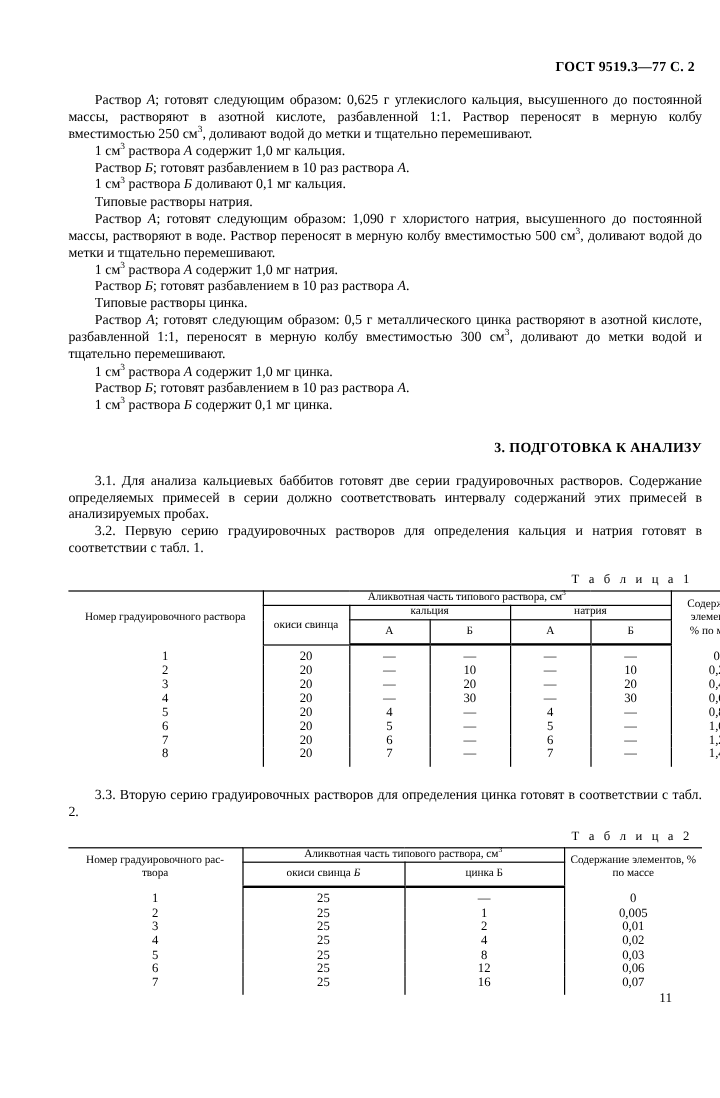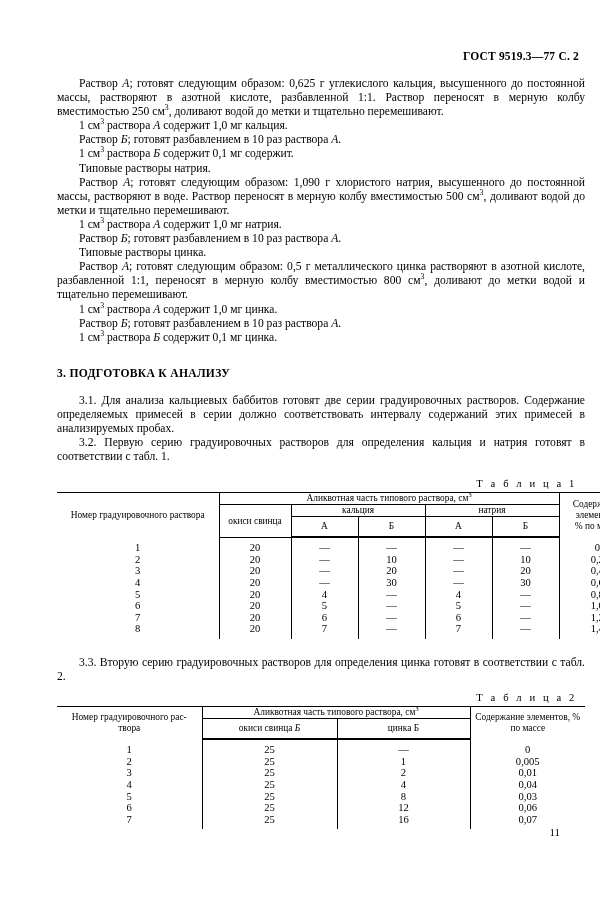--- a/index.html
+++ b/index.html
@@ -52,21 +52,21 @@
     text-indent: 22px;
     text-align: justify;
     text-justify: inter-word;
     hyphens: manual;
   }
   i.it { font-style: italic; }
   sup { font-size: 0.68em; vertical-align: super; line-height: 0; }
 
   
   .section-heading {
-    text-align: left;
+    text-align: right;
     font-weight: bold;
     font-size: 11.6px;
     margin-top: 22px;
     margin-bottom: 14px;
     letter-spacing: 0.3px;
   }
 
   
   .table-caption {
     text-align: right;
@@ -122,27 +122,27 @@
 
 <div class="page">
   <div class="content">
 
     <div class="doc-header">ГОСТ 9519.3—77 С. 2</div>
 
     <div class="body-block" id="intro-paragraphs">
         <p class="para"><span>Раствор </span><i class="it">А</i><span>; готовят следующим образом: 0,625 г углекислого кальция, высушенного до посто­янной массы, растворяют в азотной кислоте, разбавленной 1:1. Раствор переносят в мерную колбу вместимостью 250 см</span><sup>3</sup><span>, доливают водой до метки и тщательно перемешивают.</span></p>
         <p class="para"><span>1 см</span><sup>3</sup><span> раствора </span><i class="it">А</i><span> содержит 1,0 мг кальция.</span></p>
         <p class="para"><span>Раствор </span><i class="it">Б</i><span>; готовят разбавлением в 10 раз раствора </span><i class="it">А</i><span>.</span></p>
-        <p class="para"><span>1 см</span><sup>3</sup><span> раствора </span><i class="it">Б</i><span> содержит 0,1 мг содержит.</span></p>
+        <p class="para"><span>1 см</span><sup>3</sup><span> раствора </span><i class="it">Б</i><span> доливают 0,1 мг кальция.</span></p>
         <p class="para"><span>Типовые растворы натрия.</span></p>
         <p class="para"><span>Раствор </span><i class="it">А</i><span>; готовят следующим образом: 1,090 г хлористого натрия, высушенного до постоянной массы, растворяют в воде. Раствор переносят в мерную колбу вместимостью 500 см</span><sup>3</sup><span>, доливают водой до метки и тщательно перемешивают.</span></p>
         <p class="para"><span>1 см</span><sup>3</sup><span> раствора </span><i class="it">А</i><span> содержит 1,0 мг натрия.</span></p>
         <p class="para"><span>Раствор </span><i class="it">Б</i><span>; готовят разбавлением в 10 раз раствора </span><i class="it">А</i><span>.</span></p>
         <p class="para"><span>Типовые растворы цинка.</span></p>
-        <p class="para"><span>Раствор </span><i class="it">А</i><span>; готовят следующим образом: 0,5 г металлического цинка растворяют в азотной кислоте, разбавленной 1:1, переносят в мерную колбу вместимостью 800 см</span><sup>3</sup><span>, доливают до метки водой и тщательно перемешивают.</span></p>
+        <p class="para"><span>Раствор </span><i class="it">А</i><span>; готовят следующим образом: 0,5 г металлического цинка растворяют в азотной кислоте, разбавленной 1:1, переносят в мерную колбу вместимостью 300 см</span><sup>3</sup><span>, доливают до метки водой и тщательно перемешивают.</span></p>
         <p class="para"><span>1 см</span><sup>3</sup><span> раствора </span><i class="it">А</i><span> содержит 1,0 мг цинка.</span></p>
         <p class="para"><span>Раствор </span><i class="it">Б</i><span>; готовят разбавлением в 10 раз раствора </span><i class="it">А</i><span>.</span></p>
         <p class="para"><span>1 см</span><sup>3</sup><span> раствора </span><i class="it">Б</i><span> содержит 0,1 мг цинка.</span></p>
       </div>
 
     <div class="section-heading">3.  ПОДГОТОВКА К АНАЛИЗУ</div>
 
     <div class="body-block" style="margin-top:0" id="section-paragraphs">
         <p class="para"><span>3.1.  Для анализа кальциевых баббитов готовят две серии градуировочных растворов. Содержа­ние определяемых примесей в серии должно соответствовать интервалу содержаний этих примесей в анализируемых пробах.</span></p>
         <p class="para"><span>3.2.  Первую серию градуировочных растворов для определения кальция и натрия готовят в соответствии с табл. 1.</span></p>
@@ -308,21 +308,21 @@
             <tr>
               <td class="data-cell t-right">3</td>
               <td class="data-cell t-right">25</td>
               <td class="data-cell t-right">2</td>
               <td class="data-cell">0,01</td>
             </tr>
             <tr>
               <td class="data-cell t-right">4</td>
               <td class="data-cell t-right">25</td>
               <td class="data-cell t-right">4</td>
-              <td class="data-cell">0,04</td>
+              <td class="data-cell">0,02</td>
             </tr>
             <tr>
               <td class="data-cell t-right">5</td>
               <td class="data-cell t-right">25</td>
               <td class="data-cell t-right">8</td>
               <td class="data-cell">0,03</td>
             </tr>
             <tr>
               <td class="data-cell t-right">6</td>
               <td class="data-cell t-right">25</td>

